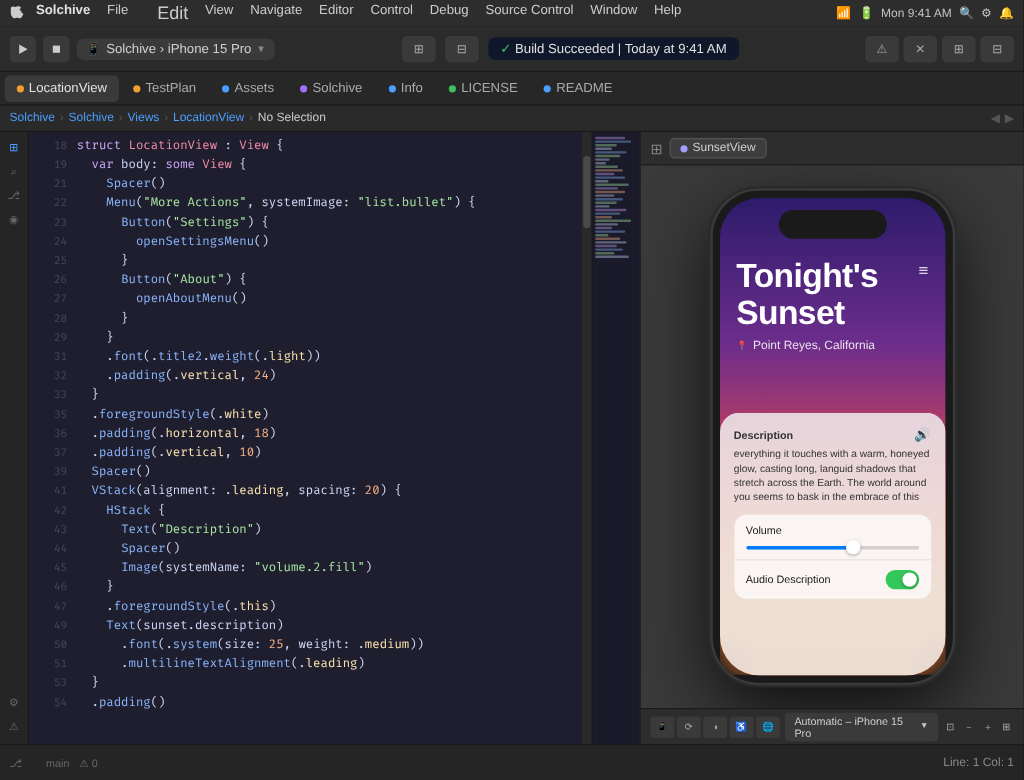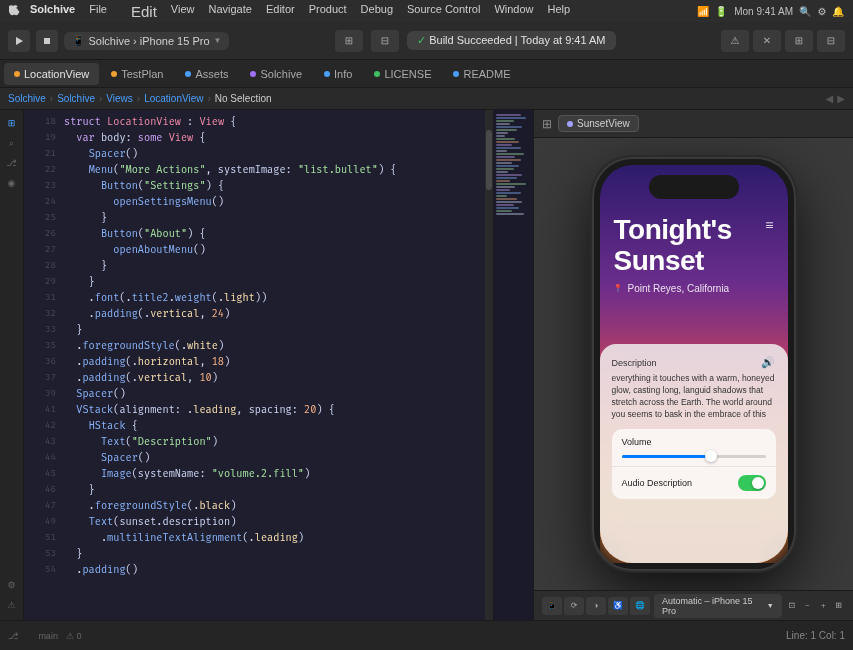--- a/index.html
+++ b/index.html
@@ -63,21 +63,21 @@
     .toolbar-center {
       flex: 1;
       display: flex;
       align-items: center;
       justify-content: center;
       gap: 8px;
     }
     .build-status {
       font-size: 11px;
       color: #e0e0e0;
-      background: #404040;
+      background: #0f172a;
       padding: 3px 10px;
       border-radius: 6px;
     }
     .toolbar-right {
       display: flex;
       align-items: center;
       gap: 4px;
     }
     .toolbar-btn {
       width: 28px;
@@ -374,21 +374,21 @@
       border-radius: 16px 16px 0 0;
       padding: 12px;
       z-index: 5;
       height: 55%;
     }
     .description-section {
       margin-bottom: 8px;
     }
     .description-label {
       font-size: 9px;
-      font-weight: 400;
+      font-weight: 700;
       color: #333;
       display: flex;
       align-items: center;
       justify-content: space-between;
       margin-bottom: 4px;
     }
     .speaker-icon {
       font-size: 11px;
       color: #555;
     }
@@ -560,21 +560,21 @@
       <path d="M13.2 9.1c0-2.9 2.4-4.3 2.5-4.4-1.4-2-3.5-2.2-4.2-2.3-1.8-.2-3.5 1.1-4.4 1.1-.9 0-2.3-1-3.8-1-1.9 0-3.7 1.1-4.7 2.8C-2.6 8.7-1 14.5 1.2 17.7c1.1 1.6 2.4 3.3 4 3.3 1.6-.1 2.2-1 4.1-1 1.9 0 2.5 1 4.1 1 1.7 0 2.9-1.6 4-3.2.8-1.1 1.4-2.5 1.7-3.9-3.8-1.4-3.9-5.8-3.9-5.8z" transform="scale(0.65)"></path>
     </svg>
   </div>
   <div class="menu-bar-items">
     <span style="font-weight:600;color:#e0e0e0;">Solchive</span>
     <span style="font-size:11px;color:#ccc;">File</span>
     <span style="font-size:15px;color:#ccc;margin-left:10px;">Edit</span>
     <span style="font-size:11px;color:#ccc;">View</span>
     <span style="font-size:11px;color:#ccc;">Navigate</span>
     <span style="font-size:11px;color:#ccc;">Editor</span>
-    <span style="font-size:11px;color:#ccc;">Product</span>
+    <span style="font-size:11px;color:#ccc;">Control</span>
     <span style="font-size:11px;color:#ccc;">Debug</span>
     <span style="font-size:11px;color:#ccc;">Source Control</span>
     <span style="font-size:11px;color:#ccc;">Window</span>
     <span style="font-size:11px;color:#ccc;">Help</span>
   </div>
   <div class="menu-bar-right">
     <span>📶</span>
     <span>🔋</span>
     <span>Mon 9:41 AM</span>
     <span>🔍</span>
@@ -783,29 +783,33 @@
       <div class="code-line">
           <span class="line-num">45</span>
           <span class="line-code">      <span class="fn">Image</span>(systemName: <span class="str">"volume.2.fill"</span>)</span>
         </div>
       <div class="code-line">
           <span class="line-num">46</span>
           <span class="line-code">    }</span>
         </div>
       <div class="code-line">
           <span class="line-num">47</span>
-          <span class="line-code">    .<span class="fn">foregroundStyle</span>(.<span class="param">black</span>)</span>
+          <span class="line-code">    .<span class="fn">foregroundStyle</span>(.<span class="param">this</span>)</span>
         </div>
       <div class="code-line">
           <span class="line-num"></span>
           <span class="line-code"></span>
         </div>
       <div class="code-line">
           <span class="line-num">49</span>
           <span class="line-code">    <span class="fn">Text</span>(sunset.description)</span>
+        </div>
+      <div class="code-line">
+          <span class="line-num">50</span>
+          <span class="line-code">      .<span class="fn">font</span>(.<span class="fn">system</span>(size: <span class="num">25</span>, weight: .<span class="param">medium</span>))</span>
         </div>
       <div class="code-line">
           <span class="line-num">51</span>
           <span class="line-code">      .<span class="fn">multilineTextAlignment</span>(.<span class="param">leading</span>)</span>
         </div>
       <div class="code-line">
           <span class="line-num">53</span>
           <span class="line-code">  }</span>
         </div>
       <div class="code-line">

